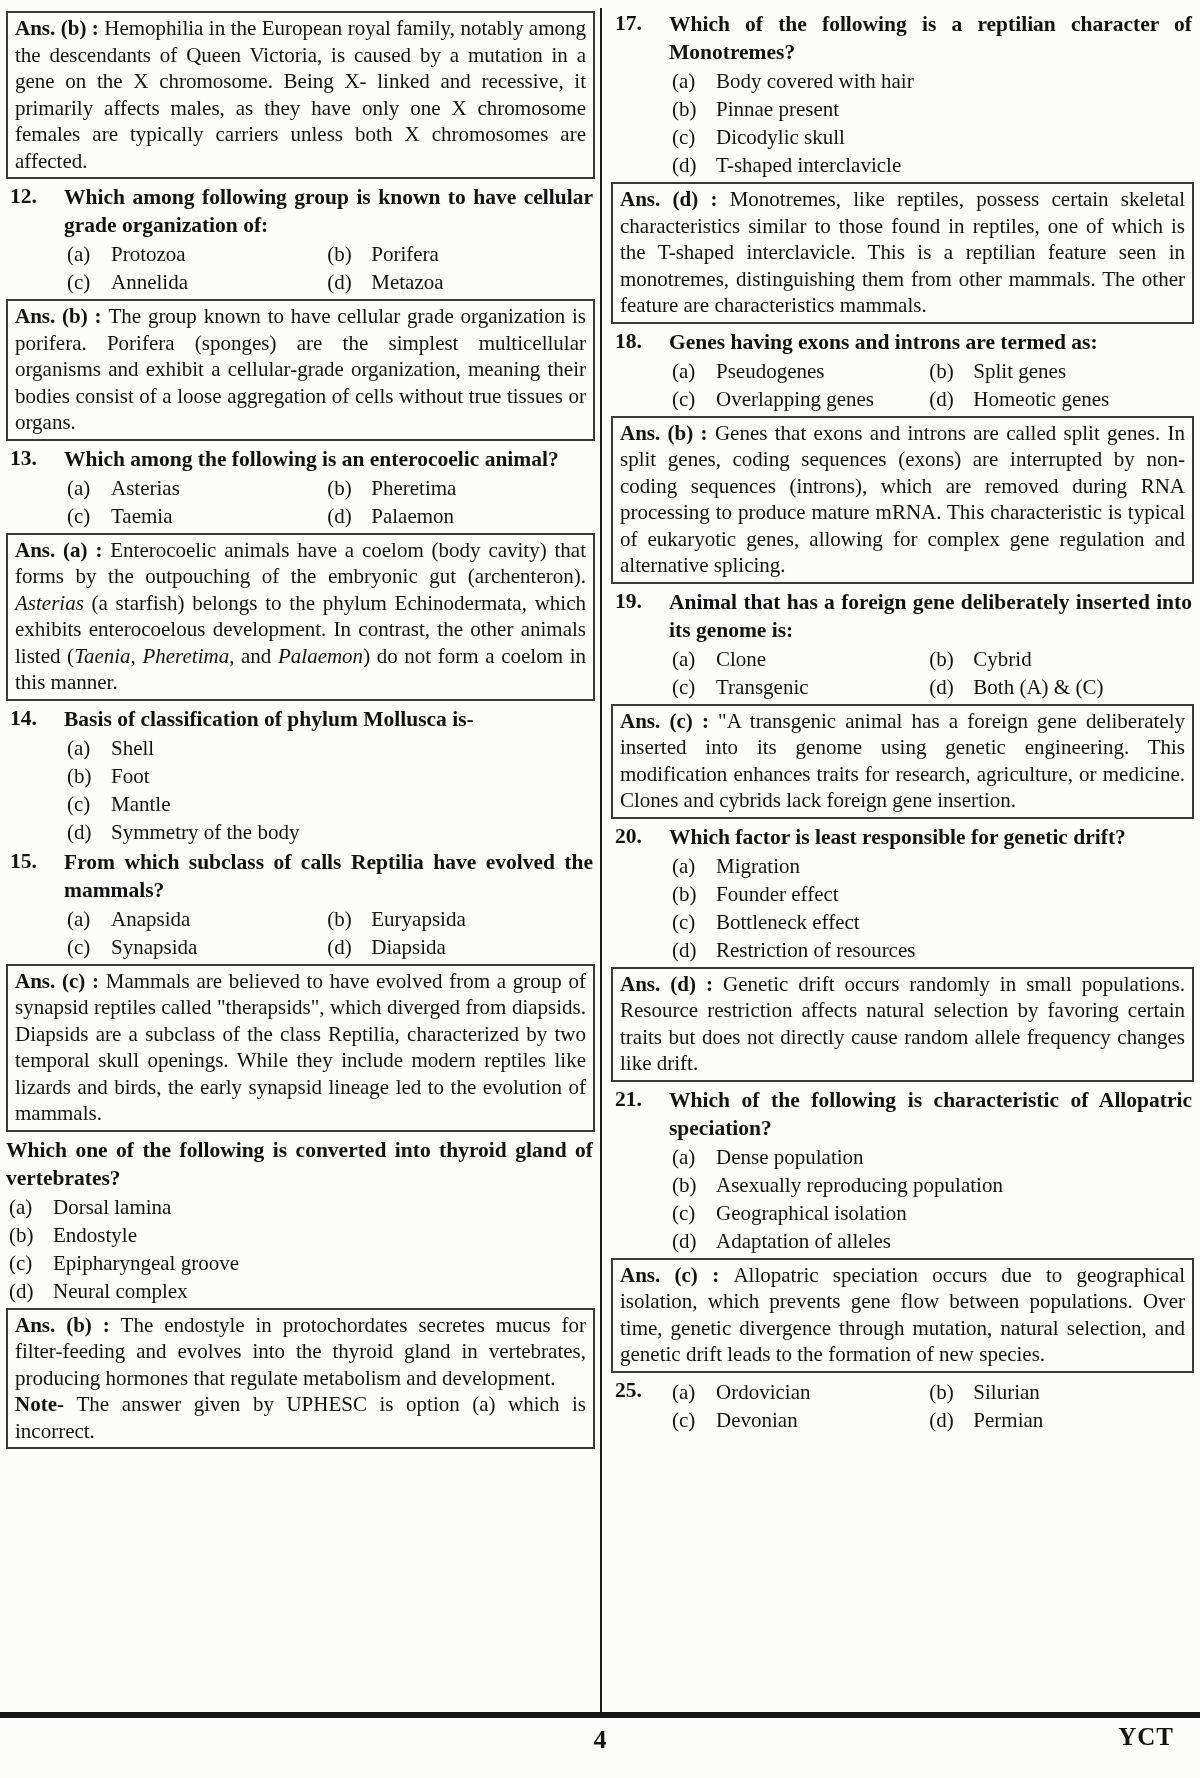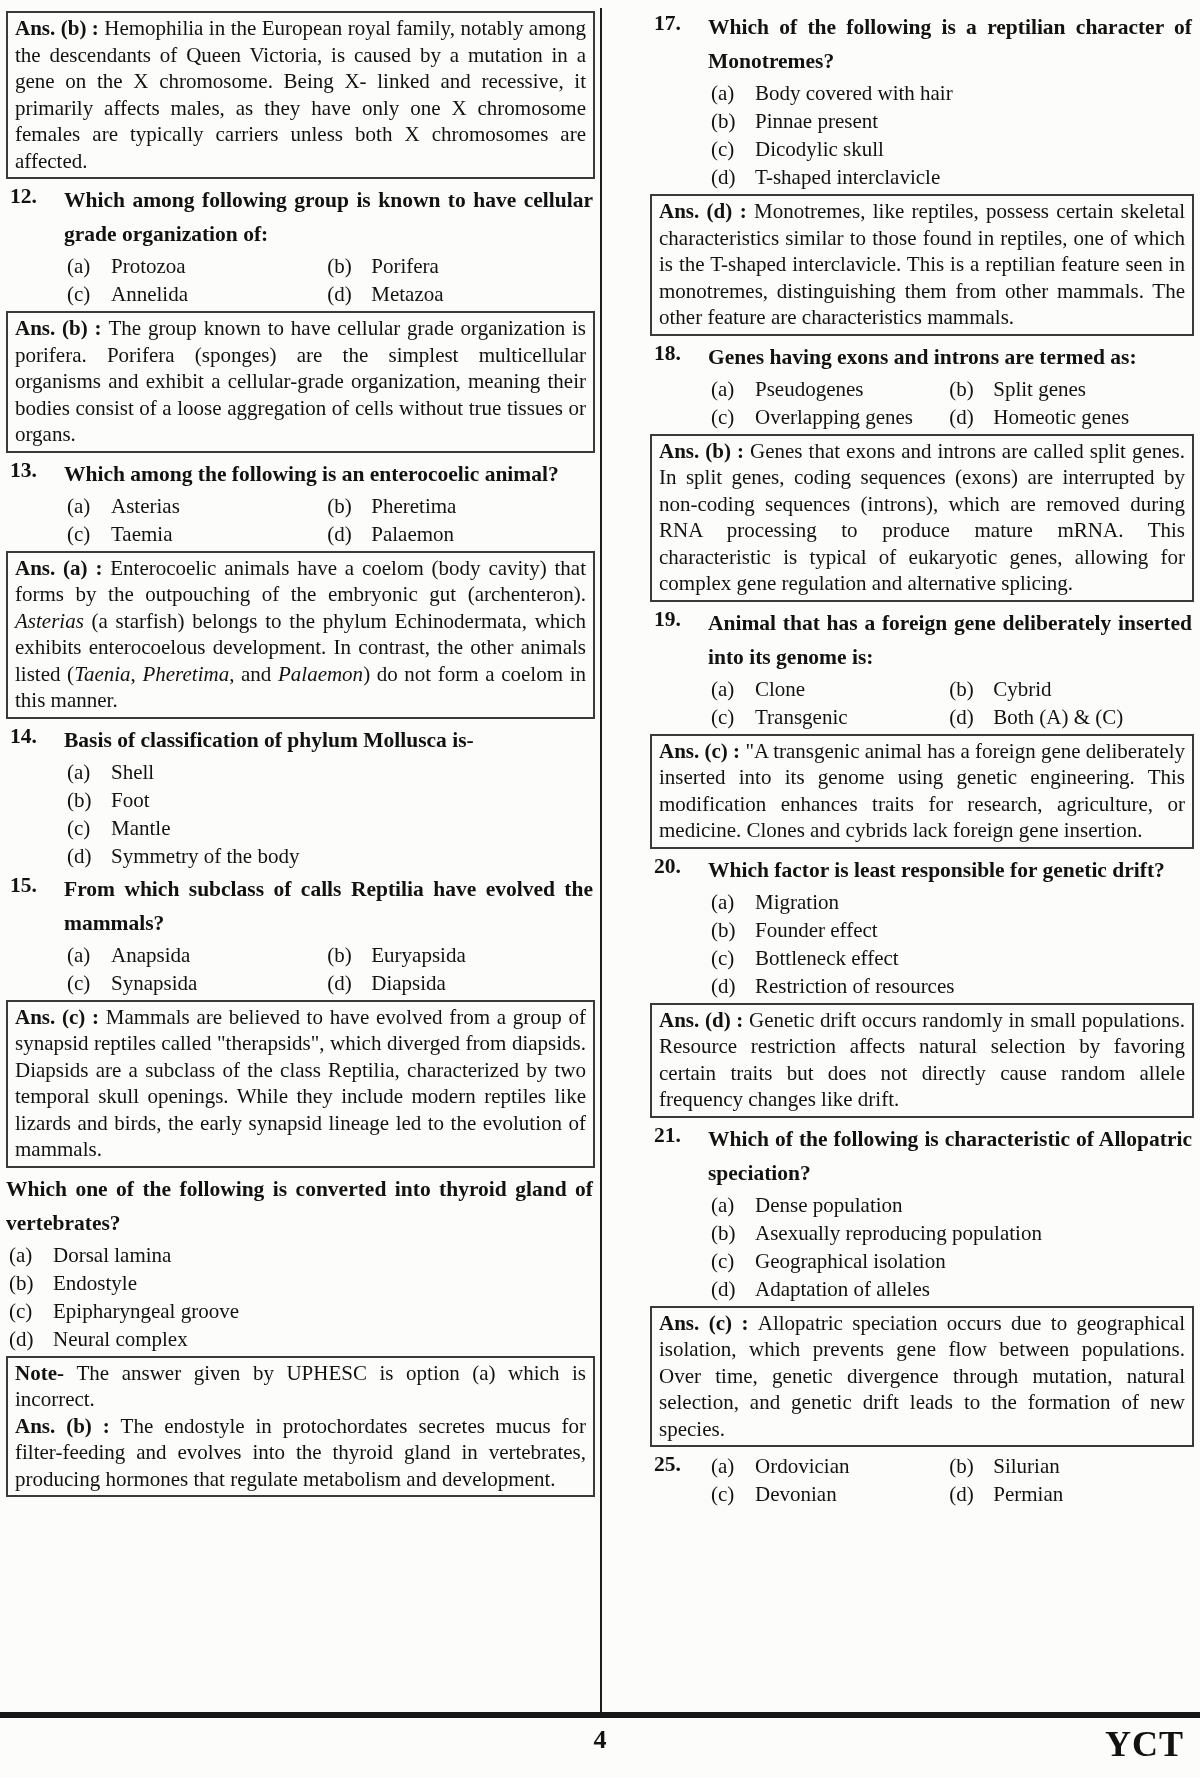--- a/index.html
+++ b/index.html
@@ -15,21 +15,20 @@
     background: #fcfcfa;
     display: flex; flex-direction: column;
     overflow: hidden;
     position: relative;
   }
   .content {
     flex: 1;
     display: flex;
     padding: 8px 6px 0 6px;
     overflow: hidden;
-    gap: 39px;
   }
   .col-left {
     width: 596px; flex: none;
     border-right: 2px solid #1d1d1d;
     padding-right: 5px;
   }
   .col-right {
     flex: 1;
     padding-left: 9px;
   }
@@ -49,39 +48,39 @@
   .q { display: flex; margin: 2px 0 1px 0; justify-content: flex-end; }
   .qnum {
     width: 58px; flex: none;
     font-weight: bold;
     font-size: 21.5px; line-height: 27.5px;
     padding-left: 4px;
   }
   .qbody { flex: 1; }
   .qstem {
     font-weight: bold;
-    font-size: 21.5px; line-height: 34px;
+    font-size: 21.5px; line-height: 28px;
     text-align: justify;
     padding-right: 2px;
   }
   .opts { margin-top: 1px; }
   .opts.two { display: grid; grid-template-columns: 1fr 1.04fr; }
   .opt { display: flex; font-size: 21px; line-height: 28px; padding-left: 3px; }
   .olabel { width: 44px; flex: none; }
   
   .footer-rule { height: 6px; background: #161616; flex: none; }
   .footer { height: 60px; flex: none; position: relative; }
   .page-num {
     position: absolute; left: 0; right: 0; top: 7px;
     text-align: center;
     font-weight: bold; font-size: 26px;
   }
   .publisher {
-    position: absolute; right: 16px; top: 5px;
-    font-weight: bold; font-size: 36px;
+    position: absolute; right: 26px; top: 5px;
+    font-weight: bold; font-size: 25px;
     letter-spacing: 1px;
   }
 </style>
 </head>
 <body>
 
 <div class="page">
   <div class="content">
     <div class="col-left">
         <div class="ans">
@@ -209,22 +208,22 @@
                 <span>Epipharyngeal groove</span>
               </div>
               <div class="opt">
                 <span class="olabel">(d)</span>
                 <span>Neural complex</span>
               </div>
             </div>
           </div>
         </div>
         <div class="ans">
+          <p><b>Ans. (b) : </b><span>The endostyle in protochordates secretes mucus for filter-feeding and evolves into the thyroid gland in vertebrates, producing hormones that regulate metabolism and development.</span></p>
           <p><b>Note- </b><span>The answer  given by UPHESC is option (a) which is incorrect.</span></p>
-          <p><b>Ans. (b) : </b><span>The endostyle in protochordates secretes mucus for filter-feeding and evolves into the thyroid gland in vertebrates, producing hormones that regulate metabolism and development.</span></p>
         </div>
       </div>
     <div class="col-right">
         <div class="q">
           <div class="qnum">17.</div>
           <div class="qbody">
             <div class="qstem">Which of the following is a reptilian character of Monotremes?</div>
             <div class="opts one">
               <div class="opt">
                 <span class="olabel">(a)</span>

